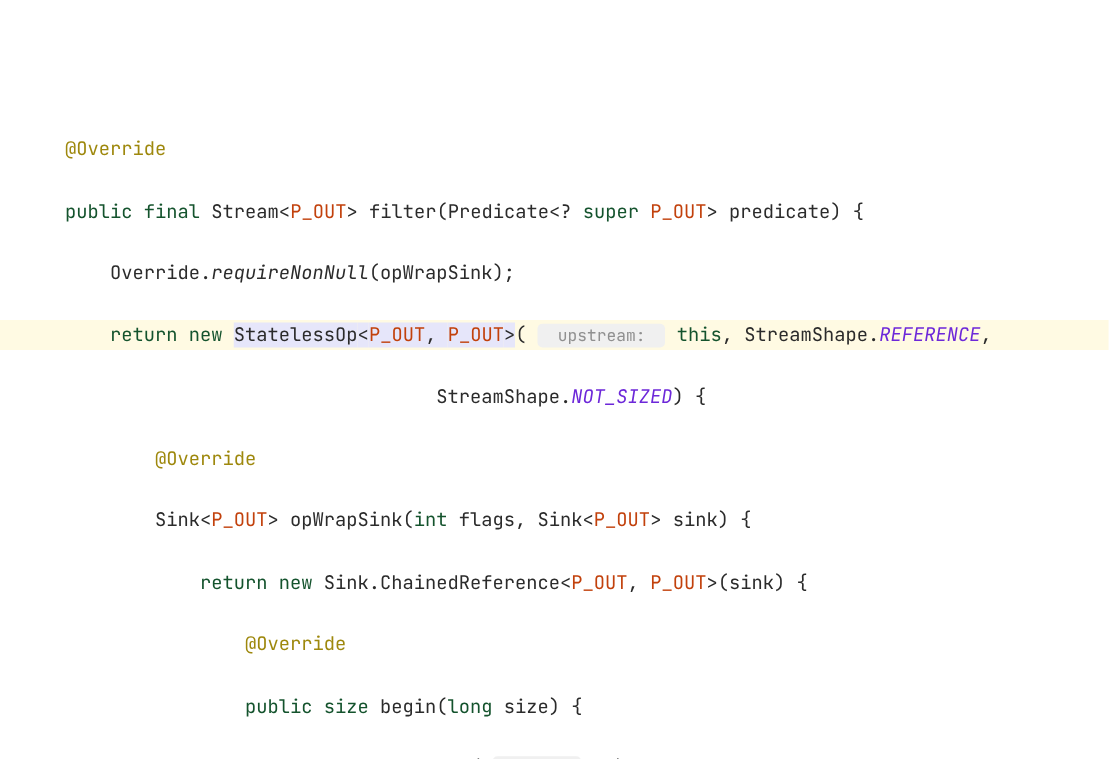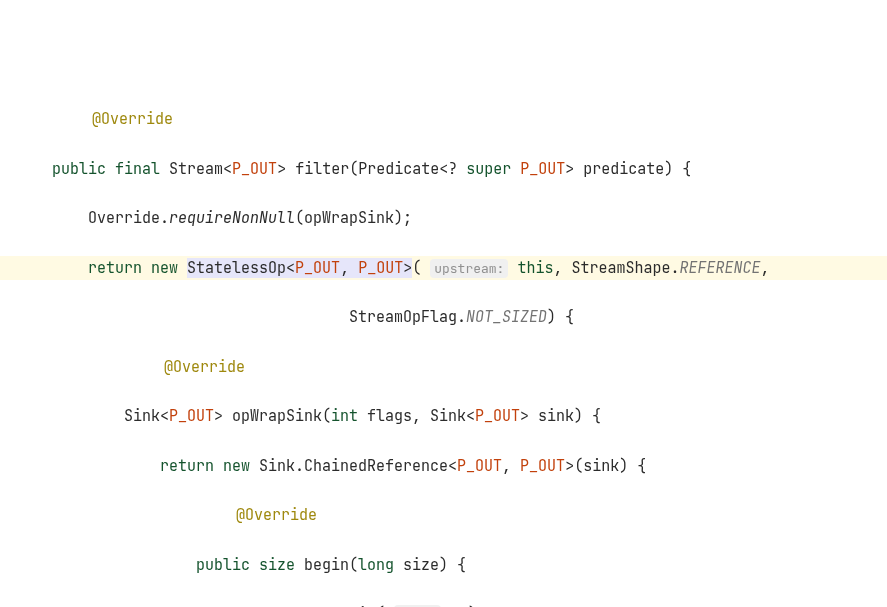--- a/index.html
+++ b/index.html
@@ -16,44 +16,44 @@
       padding: 8px 0;
       white-space: pre;
       position: relative;
     }
     .line {
       padding-left: 16px;
     }
     .highlight-line {
       background: #fffae3;
     }
-    .annotation { color: #9e880d; margin-left: 40px; }
+    .annotation { color: #9e880d; }
     .keyword { color: #14532d; }
     .type-param { color: #c2410c; }
     .class-usage { background: #e6e6fa; }
     .param-hint { 
       color: #909090; 
       background: #f0f0f0;
       border-radius: 4px;
-      padding: 1px 4px;
+      padding: 1px 16px;
       font-size: 13px;
     }
-    .italic-ref { font-style: italic; color: #737373; margin-top: 32px; }
+    .italic-ref { font-style: italic; color: #6d28d9; margin-top: 32px; }
     .italic-method { font-style: italic; }
   </style>
 </head>
 <body>
 
 
 
 <div class="line">    <span class="annotation">@Override</span></div>
 <div class="line">    <span class="keyword">public</span> <span class="keyword">final</span> <span>Stream</span>&lt;<span class="type-param">P_OUT</span>&gt; <span>filter(Predicate&lt;?</span> <span class="keyword">super</span> <span class="type-param">P_OUT</span><span>&gt; predicate) {</span></div>
 <div class="line">        <span>Override.</span><span class="italic-method">requireNonNull</span><span>(opWrapSink);</span></div>
 <div class="line highlight-line">        <span class="keyword">return</span> <span class="keyword">new</span> <span class="class-usage">StatelessOp</span><span class="class-usage">&lt;</span><span class="class-usage type-param">P_OUT</span><span class="class-usage">, </span><span class="class-usage type-param">P_OUT</span><span class="class-usage">&gt;</span>( <span class="param-hint">upstream:</span> <span class="keyword">this</span><span>, StreamShape.</span><span class="italic-ref">REFERENCE</span>,</div>
-<div class="line">                                     <span>StreamOpFlag.</span><span class="italic-ref">NOT_SIZED</span><span>) {</span></div>
+<div class="line">                                     <span>StreamShape.</span><span class="italic-ref">NOT_SIZED</span><span>) {</span></div>
 <div class="line">            <span class="annotation">@Override</span></div>
 <div class="line">            <span>Sink&lt;</span><span class="type-param">P_OUT</span><span>&gt; opWrapSink(</span><span class="keyword">int</span><span> flags, Sink&lt;</span><span class="type-param">P_OUT</span><span>&gt; sink) {</span></div>
 <div class="line">                <span class="keyword">return</span> <span class="keyword">new</span><span> Sink.ChainedReference&lt;</span><span class="type-param">P_OUT</span>, <span class="type-param">P_OUT</span><span>&gt;(sink) {</span></div>
 <div class="line">                    <span class="annotation">@Override</span></div>
 <div class="line">                    <span class="keyword">public</span> <span class="keyword">size</span><span> begin(</span><span class="keyword">long</span><span> size) {</span></div>
 <div class="line">                        <span>downstream.begin(</span> <span class="param-hint">size:</span><span> -1);</span></div>
 
 
 
 

